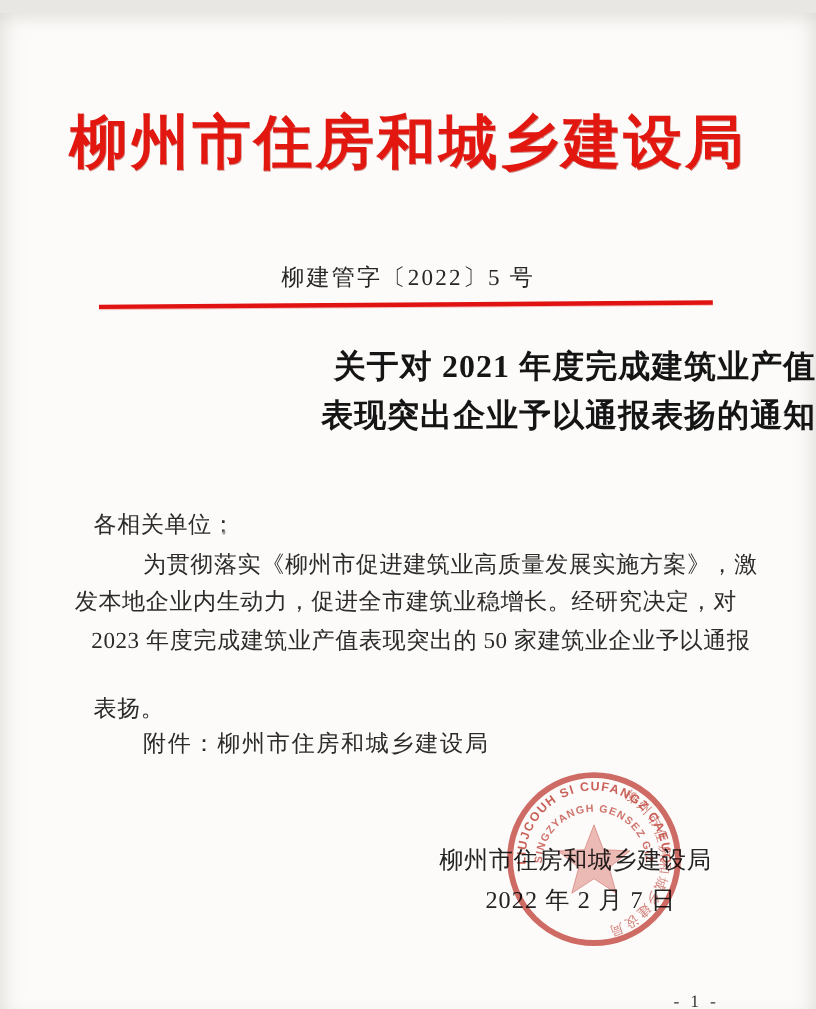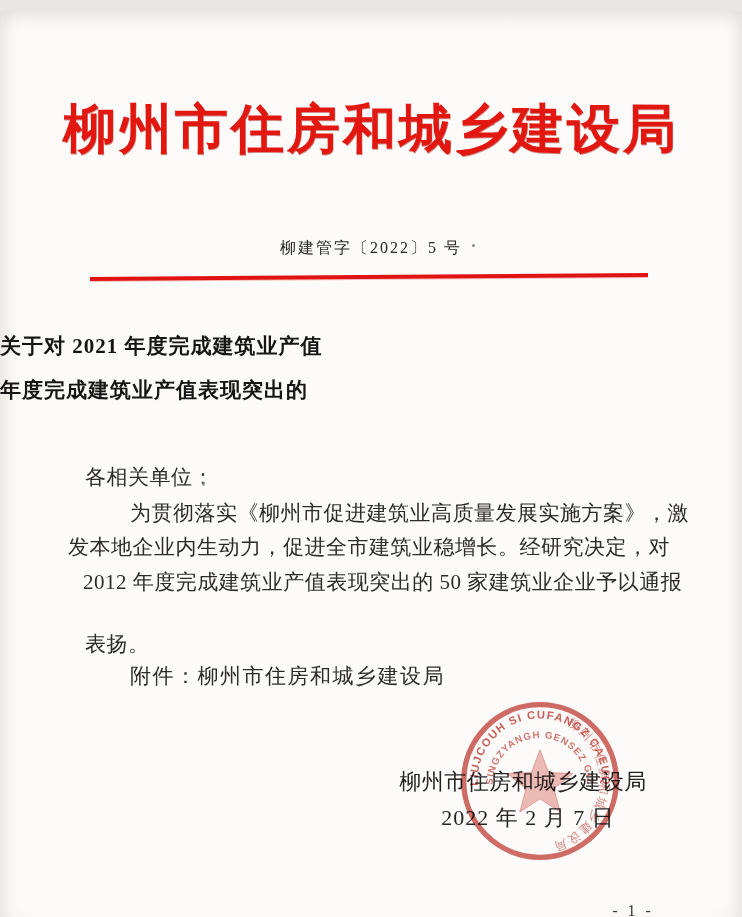--- a/index.html
+++ b/index.html
@@ -24,31 +24,31 @@
   .agency-header{
     position:absolute;left:0;top:82px;width:100%;
     margin:0;text-align:center;
     font-size:53px;font-weight:900;letter-spacing:3px;
     color:#e11710;
     text-shadow:0.6px 0.8px 0.6px rgba(150,10,5,0.45);
     white-space:nowrap;
   }
   .doc-number{
     position:absolute;left:0;top:226px;width:100%;
-    text-align:center;font-size:16px;letter-spacing:2px;color:#262626;
+    text-align:center;font-size:21px;letter-spacing:2px;color:#262626;
     white-space:nowrap;
   }
   .red-rule{
     position:absolute;left:90px;top:263px;width:558px;height:4px;
     background:#e01212;transform:rotate(-0.4deg);
     box-shadow:0 1px 0 rgba(224,18,18,0.25);
   }
   .doc-title{
-    position:absolute;left:0;top:312px;width:100%;margin:0;
-    text-align:left;font-size:21px;font-weight:700;line-height:44px;
+    position:absolute;left:0;top:300px;width:100%;margin:0;
+    text-align:right;font-size:29px;font-weight:700;line-height:44px;
     letter-spacing:1px;color:#151515;white-space:nowrap;
   }
   .body-line{
     position:absolute;font-size:21px;color:#2b2b2b;
     letter-spacing:0.5px;white-space:nowrap;line-height:26px;
   }
   .salutation{left:85px;top:452px;}
   .bl0{left:130px;top:488px;}
   .bl1{left:68px;top:522px;}
   .bl2{left:83px;top:557px;}
@@ -84,27 +84,27 @@
 <div class="page">
   <div class="paper-vignette"></div>
 
   <h1 class="agency-header">柳州市住房和城乡建设局</h1>
 
   <div class="doc-number">柳建管字〔2022〕5 号</div>
 
   <div class="red-rule"></div>
 
   <h2 class="doc-title"><span>关于对 2021 年度完成建筑业产值</span><br>
-    <span>年度完成建筑业产值表现突出的</span></h2>
+    <span>表现突出企业予以通报表扬的通知</span></h2>
 
   <div class="body-line salutation">各相关单位：</div>
 
   <div class="body-line bl0">为贯彻落实《柳州市促进建筑业高质量发展实施方案》，激</div>
   <div class="body-line bl1">发本地企业内生动力，促进全市建筑业稳增长。经研究决定，对</div>
-  <div class="body-line bl2">2012 年度完成建筑业产值表现突出的 50 家建筑业企业予以通报</div>
+  <div class="body-line bl2">2023 年度完成建筑业产值表现突出的 50 家建筑业企业予以通报</div>
   <div class="body-line bl3">表扬。</div>
 
   <div class="body-line attachment">附件：柳州市住房和城乡建设局</div>
 
   <div class="signature">柳州市住房和城乡建设局</div>
 
   <div class="sign-date">2022 年 2 月 7 日</div>
 
   <svg class="seal" viewBox="0 0 160 160" aria-hidden="true">
     <defs>

